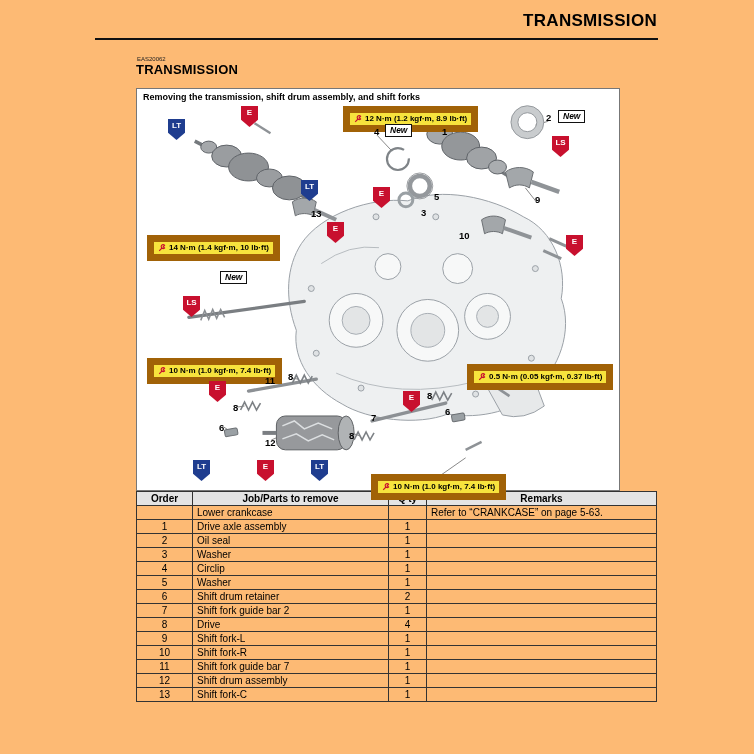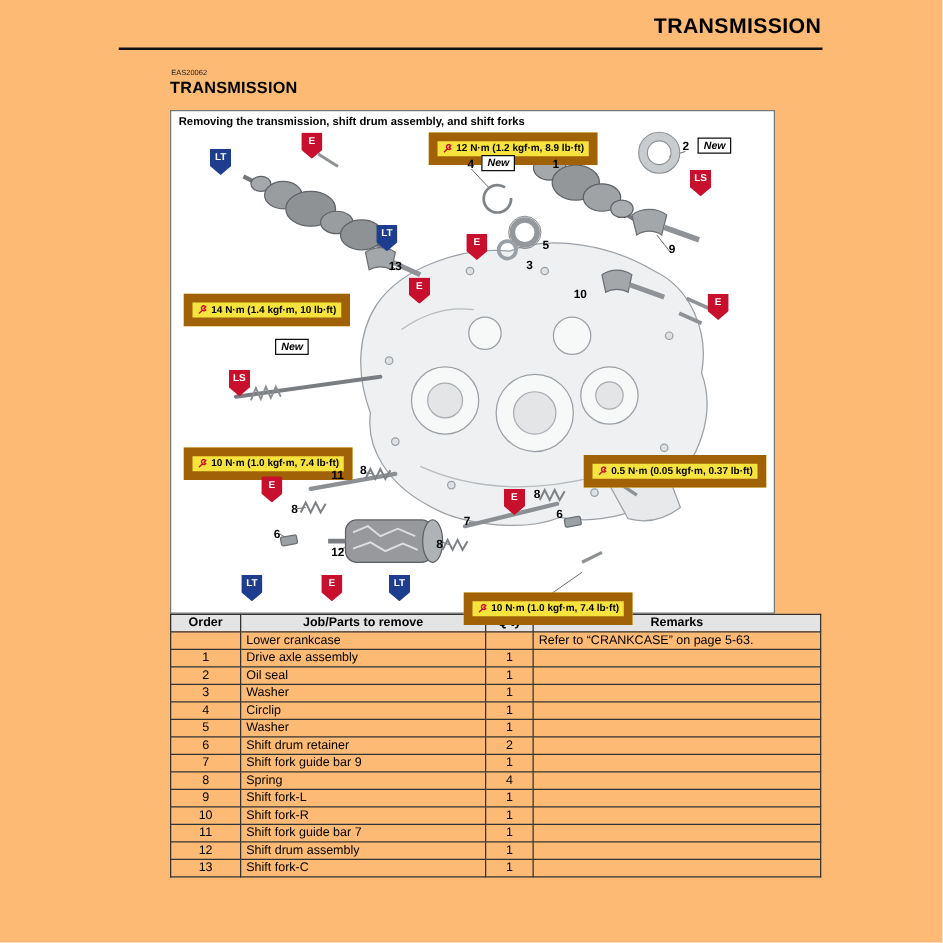--- a/index.html
+++ b/index.html
@@ -305,27 +305,27 @@
           <td class="remarks"></td>
         </tr>
         <tr>
           <td class="order">6</td>
           <td class="job">Shift drum retainer</td>
           <td class="qty">2</td>
           <td class="remarks"></td>
         </tr>
         <tr>
           <td class="order">7</td>
-          <td class="job">Shift fork guide bar 9</td>
+          <td class="job">Shift fork guide bar 2</td>
           <td class="qty">1</td>
           <td class="remarks"></td>
         </tr>
         <tr>
           <td class="order">8</td>
-          <td class="job">Spring</td>
+          <td class="job">Drive</td>
           <td class="qty">4</td>
           <td class="remarks"></td>
         </tr>
         <tr>
           <td class="order">9</td>
           <td class="job">Shift fork-L</td>
           <td class="qty">1</td>
           <td class="remarks"></td>
         </tr>
         <tr>

